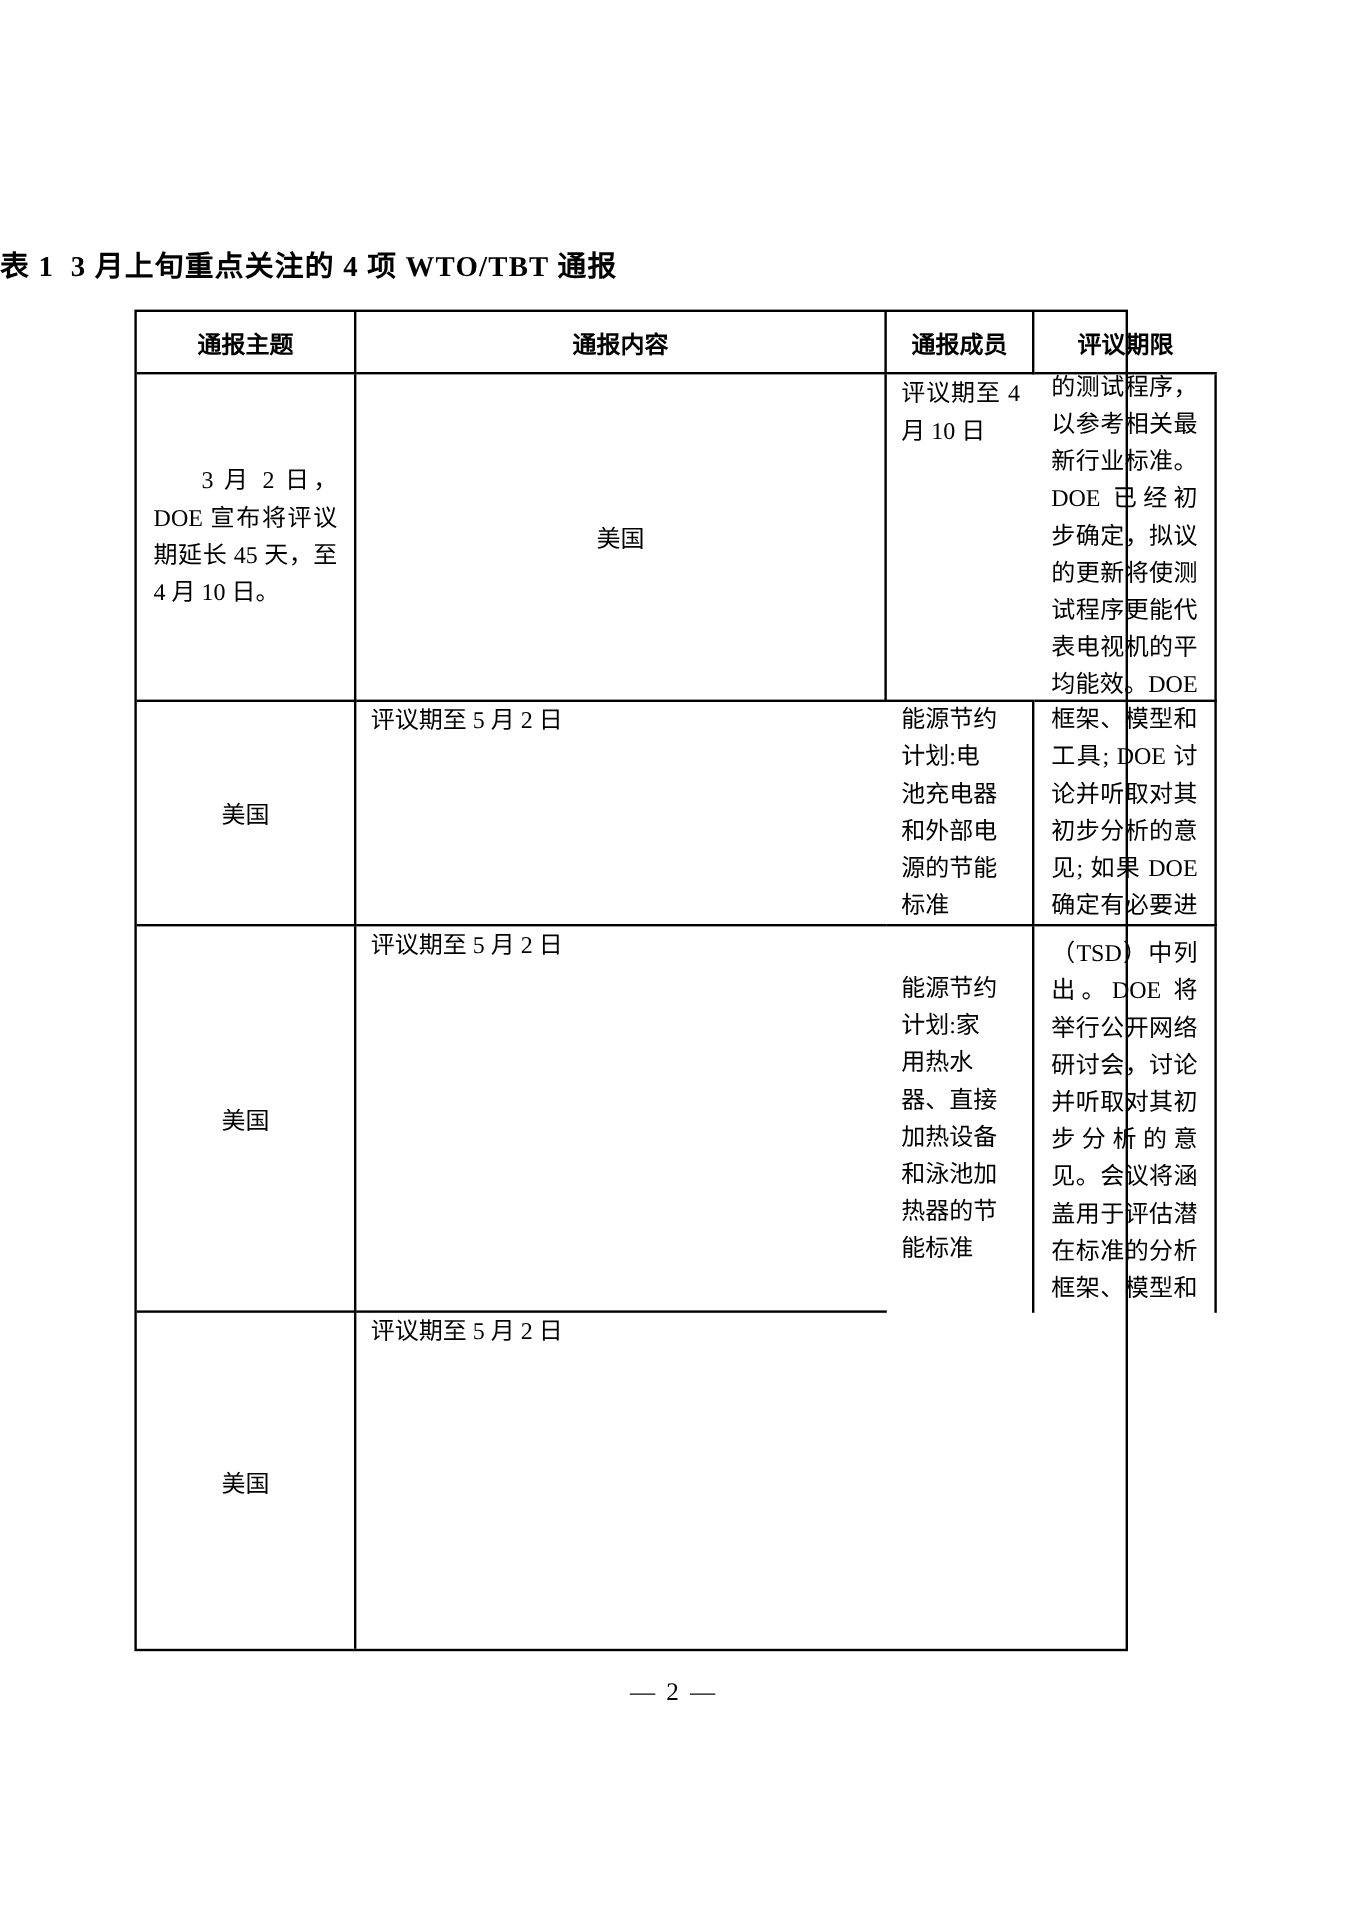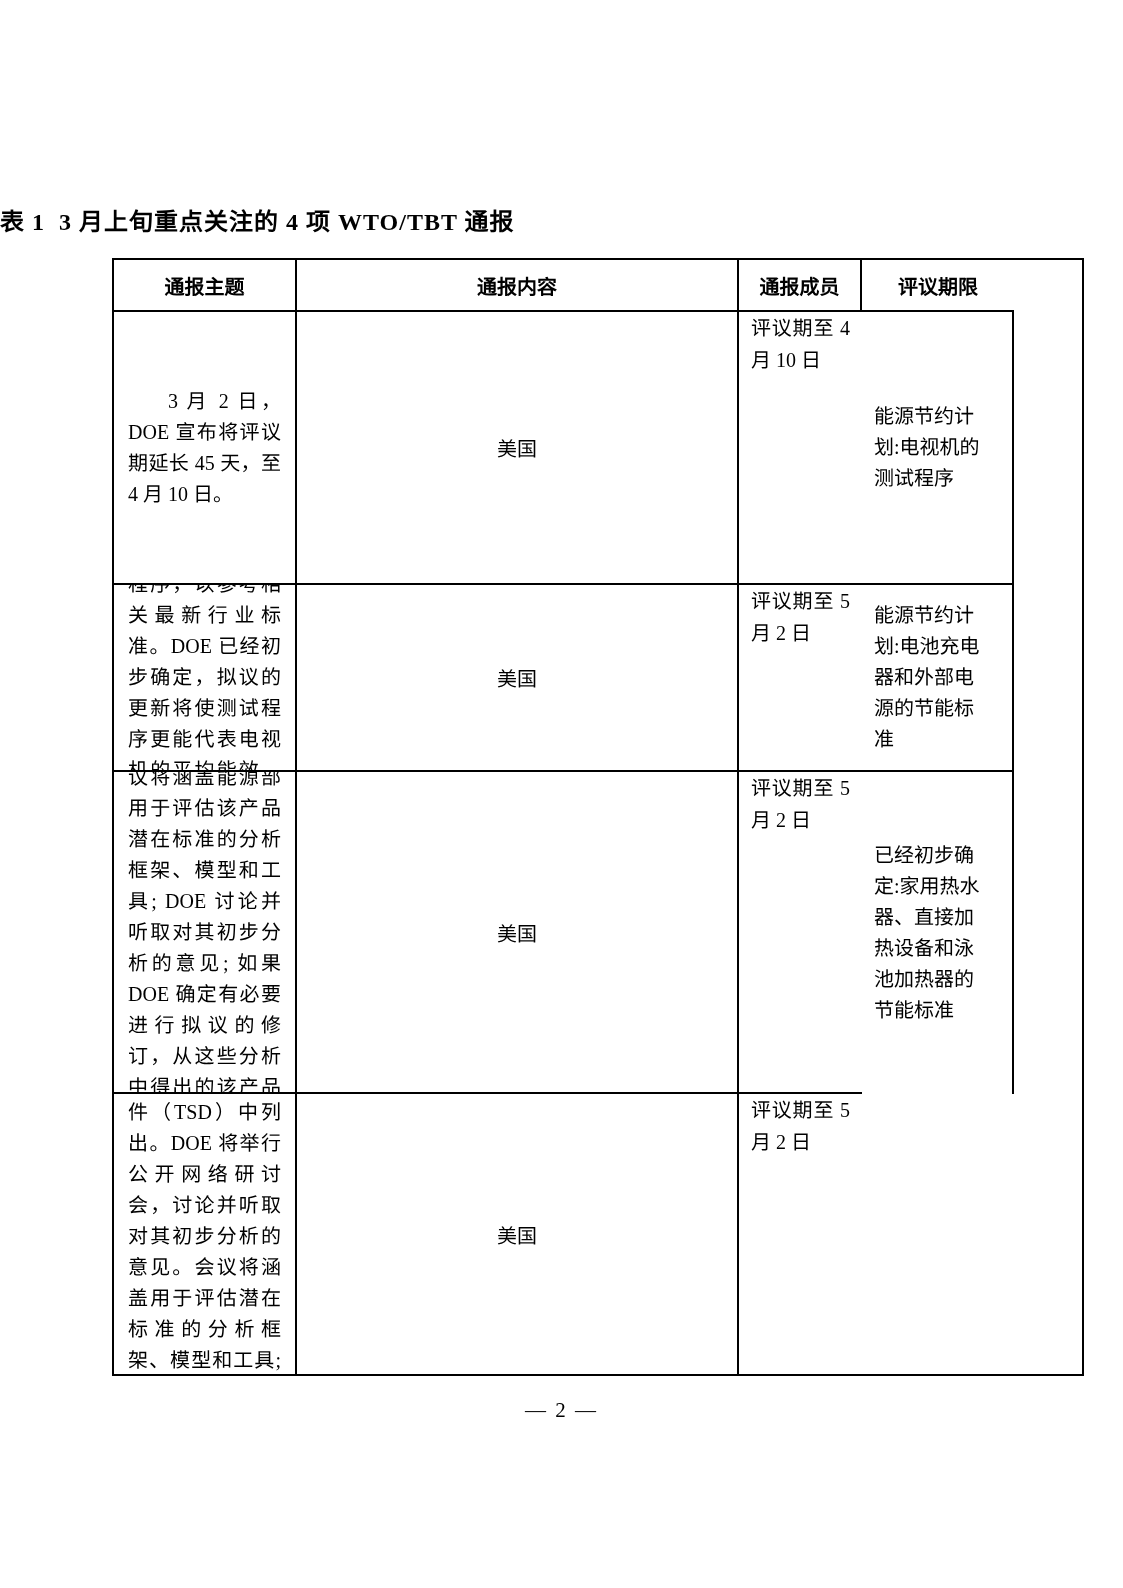--- a/index.html
+++ b/index.html
@@ -7,21 +7,21 @@
     position:relative; width:1123px; height:1588px; margin:0 auto;
     background:#ffffff; color:#000000;
     font-family:"Liberation Serif","DejaVu Serif",serif;
   }
   .title {
     position:absolute; top:202px; left:0; width:100%;
     text-align:left; font-size:24px; font-weight:bold;
     letter-spacing:1px; white-space:pre;
   }
   .tbl {
-    position:absolute; left:112px; top:258px; width:972px;
+    position:absolute; left:112px; top:258px; width:828px;
     display:grid;
     grid-template-columns:183px 442px 123px 152px;
     grid-template-rows:52px 273px 187px 322px 280px;
     border:2px solid #000; box-sizing:border-box;
   }
   .cell {
     box-sizing:border-box; overflow:hidden; display:flex;
     border-right:2px solid #000; border-bottom:2px solid #000;
     font-size:20px;
   }
@@ -60,44 +60,41 @@
     <div class="cell th c4">评议期限</div>
 
     <div class="cell content c2">
       <p>3 月 2 日，DOE 宣布将评议期延长 45 天，至 4 月 10 日。</p>
     </div>
     <div class="cell member c3">美国</div>
     <div class="cell deadline c4">
       <div>评议期至 4 月 10 日</div>
     </div>
 
-    <div class="cell subject c1">
-      <div>能源节约计划:电视机的测试程序</div>
-    </div>
     <div class="cell content c2">
       <p>美国能源部（DOE）建议修订电视机的测试程序，以参考相关最新行业标准。DOE 已经初步确定，拟议的更新将使测试程序更能代表电视机的平均能效。DOE 正在征求有关各方对该建议的意见。</p>
     </div>
     <div class="cell member c3">美国</div>
     <div class="cell deadline c4">
       <div>评议期至 5 月 2 日</div>
     </div>
 
     <div class="cell subject c1">
       <div>能源节约计划:电池充电器和外部电源的节能标准</div>
     </div>
     <div class="cell content c2">
       <p>美国能源部（DOE）将举行网络研讨会，讨论其为评估电池充电器和外部电源的节能标准而进行的初步分析并听取意见。会议将涵盖能源部用于评估该产品潜在标准的分析框架、模型和工具; DOE 讨论并听取对其初步分析的意见; 如果 DOE 确定有必要进行拟议的修订，从这些分析中得出的该产品可能的节能标准水平; 以及与评估电池充电器的节能标准有关的任何其他问题。此外，DOE 鼓励就这些主题提出书面意见。</p>
     </div>
     <div class="cell member c3">美国</div>
     <div class="cell deadline c4">
       <div>评议期至 5 月 2 日</div>
     </div>
 
     <div class="cell subject c1 r5">
-      <div>已经初步确定:家用热水器、直接加热设备和泳池加热器的节能标准</div>
+      <div>能源节约计划:家用热水器、直接加热设备和泳池加热器的节能标准</div>
     </div>
     <div class="cell content top c2 r5">
       <p>美国能源部（DOE）宣布，其已就修订家用热水器节能标准的必要性进行了初步分析，这些分析在该机构的初步技术支持文件（TSD）中列出。DOE 将举行公开网络研讨会，讨论并听取对其初步分析的意见。会议将涵盖用于评估潜在标准的分析框架、模型和工具; 所进行的初步分析结果; 从这些分析中得出的潜在节能标准水平; 以及其他相关问题。此外， DOE 鼓励对这些问题提出</p>
     </div>
     <div class="cell member c3 r5">美国</div>
     <div class="cell deadline c4 r5">
       <div>评议期至 5 月 2 日</div>
     </div>
 
   </div>

